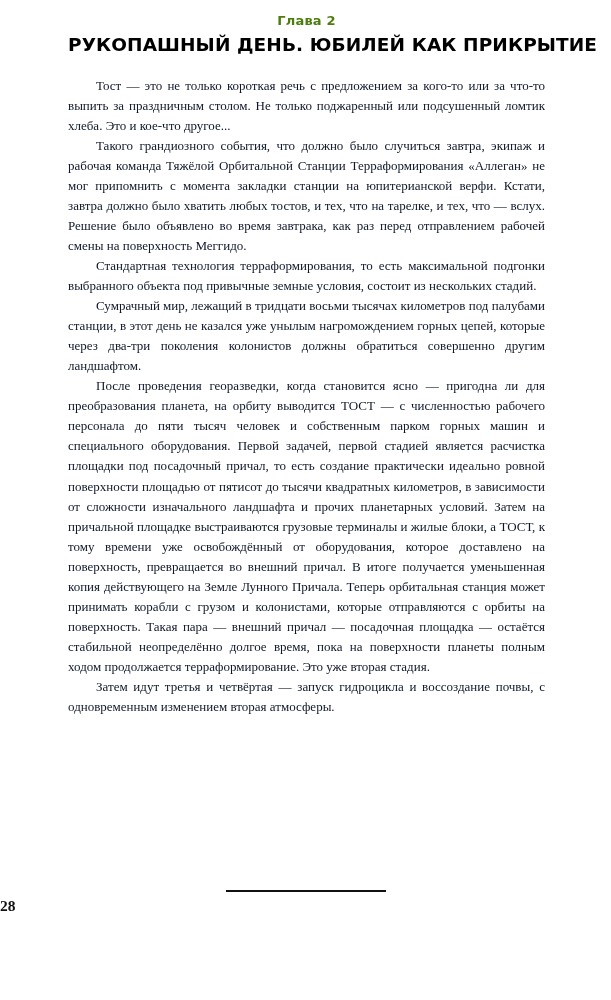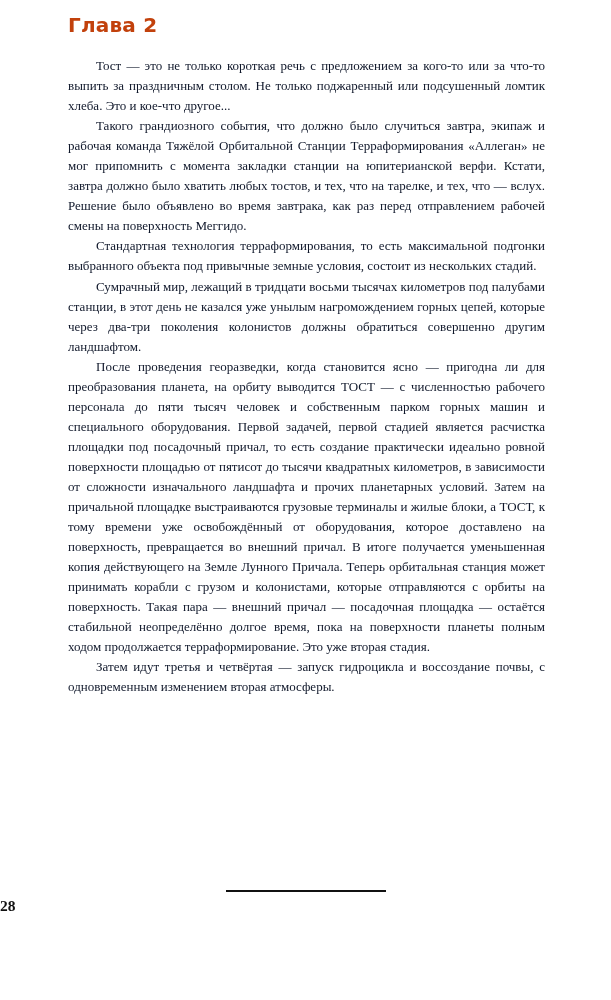--- a/index.html
+++ b/index.html
@@ -19,28 +19,29 @@
     color: #101010;
     box-sizing: border-box;
   }
   .content {
     position: absolute;
     left: 68px;
     top: 0;
     width: 477px;
   }
   .chapter-label {
+    text-align: center;
     font-family: "DejaVu Sans", sans-serif;
     font-weight: 700;
-    font-size: 20px;
+    font-size: 13px;
     letter-spacing: 0.2px;
     margin-top: 14px;
     margin-bottom: 0;
     line-height: 1.1;
-    color: #c2410c;
+    color: #4d7c0f;
   }
   .chapter-title {
     text-align: center;
     font-family: "DejaVu Sans", sans-serif;
     font-weight: 700;
     font-size: 18.5px;
     letter-spacing: 0.1px;
     margin-top: 6px;
     margin-bottom: 0;
     line-height: 1.15;
@@ -83,20 +84,21 @@
 </style>
 </head>
 <body>
 
 <div class="page">
 
   <div class="content">
 
     <div class="chapter-label">Глава 2</div>
 
+    <div class="chapter-title">РУКОПАШНЫЙ ДЕНЬ. ЮБИЛЕЙ КАК ПРИКРЫТИЕ</div>
 
     <div class="body-text">
       <p>Тост — это не только короткая речь с предложением за кого-то или за что-то выпить за праздничным столом. Не только поджаренный или подсушенный ломтик хлеба. Это и кое-что другое...</p>
       <p>Такого грандиозного события, что должно было случиться завтра, экипаж и рабочая команда Тяжёлой Орбитальной Станции Терраформирования «Аллеган» не мог припомнить с момента закладки станции на юпитерианской верфи. Кстати, завтра должно было хватить любых тостов, и тех, что на тарелке, и тех, что — вслух. Решение было объявлено во время завтрака, как раз перед отправлением рабочей смены на поверхность Меггидо.</p>
       <p>Стандартная технология терраформирования, то есть максимальной подгонки выбранного объекта под привычные земные условия, состоит из нескольких стадий.</p>
       <p>Сумрачный мир, лежащий в тридцати восьми тысячах километров под палубами станции, в этот день не казался уже унылым нагромождением горных цепей, которые через два-три поколения колонистов должны обратиться совершенно другим ландшафтом.</p>
       <p>После проведения георазведки, когда становится ясно — пригодна ли для преобразования планета, на орбиту выводится ТОСТ — с численностью рабочего персонала до пяти тысяч человек и собственным парком горных машин и специального оборудования. Первой задачей, первой стадией является расчистка площадки под посадочный причал, то есть создание практически идеально ровной поверхности площадью от пятисот до тысячи квадратных километров, в зависимости от сложности изначального ландшафта и прочих планетарных условий. Затем на причальной площадке выстраиваются грузовые терминалы и жилые блоки, а ТОСТ, к тому времени уже освобождённый от оборудования, которое доставлено на поверхность, превращается во внешний причал. В итоге получается уменьшенная копия действующего на Земле Лунного Причала. Теперь орбитальная станция может принимать корабли с грузом и колонистами, которые отправляются с орбиты на поверхность. Такая пара — внешний причал — посадочная площадка — остаётся стабильной неопределённо долгое время, пока на поверхности планеты полным ходом продолжается терраформирование. Это уже вторая стадия.</p>
       <p>Затем идут третья и четвёртая — запуск гидроцикла и воссоздание почвы, с одновременным изменением вторая атмосферы.</p>
     </div>
 

